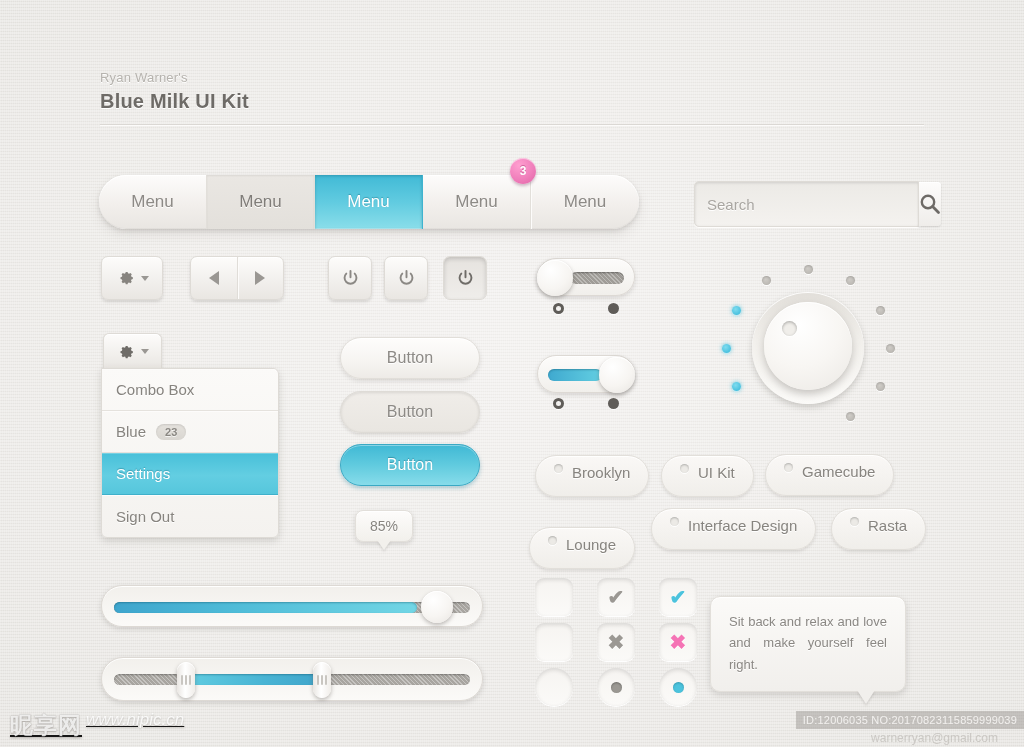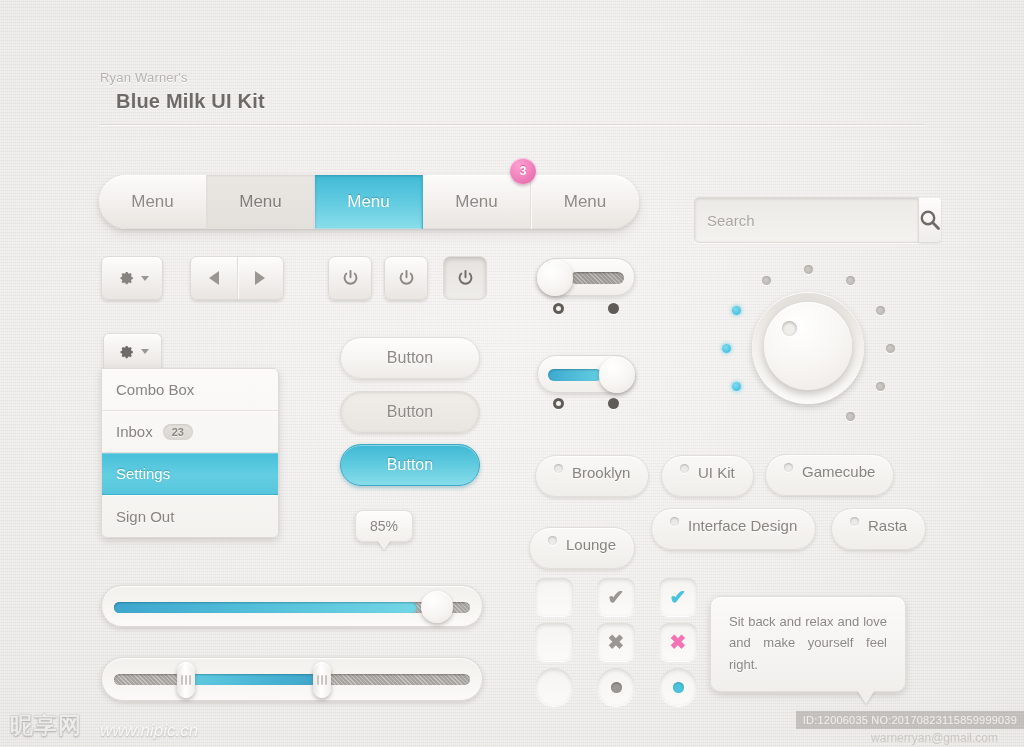--- a/index.html
+++ b/index.html
@@ -30,21 +30,21 @@
   .stage { position: absolute; inset: 0; z-index: 1; }
 
   
   .hdr { position: absolute; left: 100px; top: 70px; }
   .hdr-sub {
     font-size: 13px; color: #b6b3ae; letter-spacing: .2px;
     text-shadow: 0 1px 0 #fff;
   }
   .hdr-title {
     font-size: 20px; color: #6e6b67; font-weight: bold; margin-top: 5px;
-    letter-spacing: .2px; text-shadow: 0 1px 0 #fff; margin-left: 16px;
+    letter-spacing: .2px; text-shadow: 0 1px 0 #fff;
   }
   .hdr-rule {
     position: absolute; left: 100px; top: 124px; width: 824px; height: 1px;
     background: #dbd8d4; box-shadow: 0 1px 0 #fcfbfa;
   }
 
   
   .menubar {
     position: absolute; left: 99px; top: 175px;
     height: 54px; display: flex;
@@ -83,21 +83,21 @@
     width: 26px; height: 26px; border-radius: 50%;
     background: radial-gradient(circle at 35% 28%, #ff9fd0 0%, #f07fbb 55%, #e163a6 100%);
     color: #fff; font-size: 12px; font-weight: bold;
     display: flex; align-items: center; justify-content: center;
     text-shadow: 0 -1px 0 rgba(150,30,95,.45);
     box-shadow: 0 2px 3px rgba(100,40,80,.3), 0 1px 0 rgba(255,255,255,.5) inset;
   }
 
   
   .searchwrap {
-    position: absolute; left: 694px; top: 197px;
+    position: absolute; left: 694px; top: 181px;
     width: 228px; height: 46px;
     display: flex;
     border-radius: 5px;
     background: linear-gradient(180deg, #eceae6 0%, #f4f2ef 100%);
     box-shadow: 0 1px 3px rgba(0,0,0,.12) inset,
                 0 1px 0 #fefdfc;
     border: 1px solid #dedbd6;
   }
   .search-input {
     flex: 1; border: none; outline: none; background: transparent;
@@ -420,22 +420,23 @@
     content: ""; position: absolute; right: 30px; bottom: -13px;
     width: 0; height: 0;
     border-left: 9px solid transparent; border-right: 9px solid transparent;
     border-top: 14px solid #f1efec;
     filter: drop-shadow(0 2px 1px rgba(120,115,110,.22));
   }
 
   
   .wm-left {
     position: absolute; left: 10px; bottom: 6px;
-    display: flex; align-items: flex-end; gap: 18px;
+    display: flex; align-items: flex-start; gap: 4px;
     opacity: .9;
+    text-decoration: underline;
   }
   .wm-cn {
     font-size: 23px; font-weight: bold; color: rgba(255,255,255,.85);
     letter-spacing: 1px;
     text-shadow: 0 1px 2px rgba(120,115,110,.55), 0 0 1px rgba(120,115,110,.8);
   }
   .wm-url {
     font-size: 17px; font-style: italic; color: rgba(255,255,255,.9);
     text-shadow: 0 1px 2px rgba(120,115,110,.5);
   }
@@ -533,21 +534,21 @@
       <path fill="#6f6c68" d="M20.2 13.6l-1.7-.5a6.6 6.6 0 00-.5-1.3l.9-1.6-1.6-1.6-1.6.9a6.6 6.6 0 00-1.3-.5l-.5-1.7h-2.2l-.5 1.7a6.6 6.6 0 00-1.3.5l-1.6-.9-1.6 1.6.9 1.6a6.6 6.6 0 00-.5 1.3l-1.7.5v2.2l1.7.5c.13.46.3.89.5 1.3l-.9 1.6 1.6 1.6 1.6-.9c.41.2.84.37 1.3.5l.5 1.7h2.2l.5-1.7c.46-.13.89-.3 1.3-.5l1.6.9 1.6-1.6-.9-1.6c.2-.41.37-.84.5-1.3l1.7-.5z" transform="translate(0,-2.6)"></path>
     </svg>
     <span class="caret-d"></span>
   </div>
 
   <div class="dropdown">
     <div class="dd-item">
       <span>Combo Box</span>
     </div>
     <div class="dd-item">
-      <span>Inbox</span>
+      <span>Blue</span>
       <span class="dd-badge">23</span>
     </div>
     <div class="dd-item selected">
       <span>Settings</span>
     </div>
     <div class="dd-item">
       <span>Sign Out</span>
     </div>
   </div>
 

